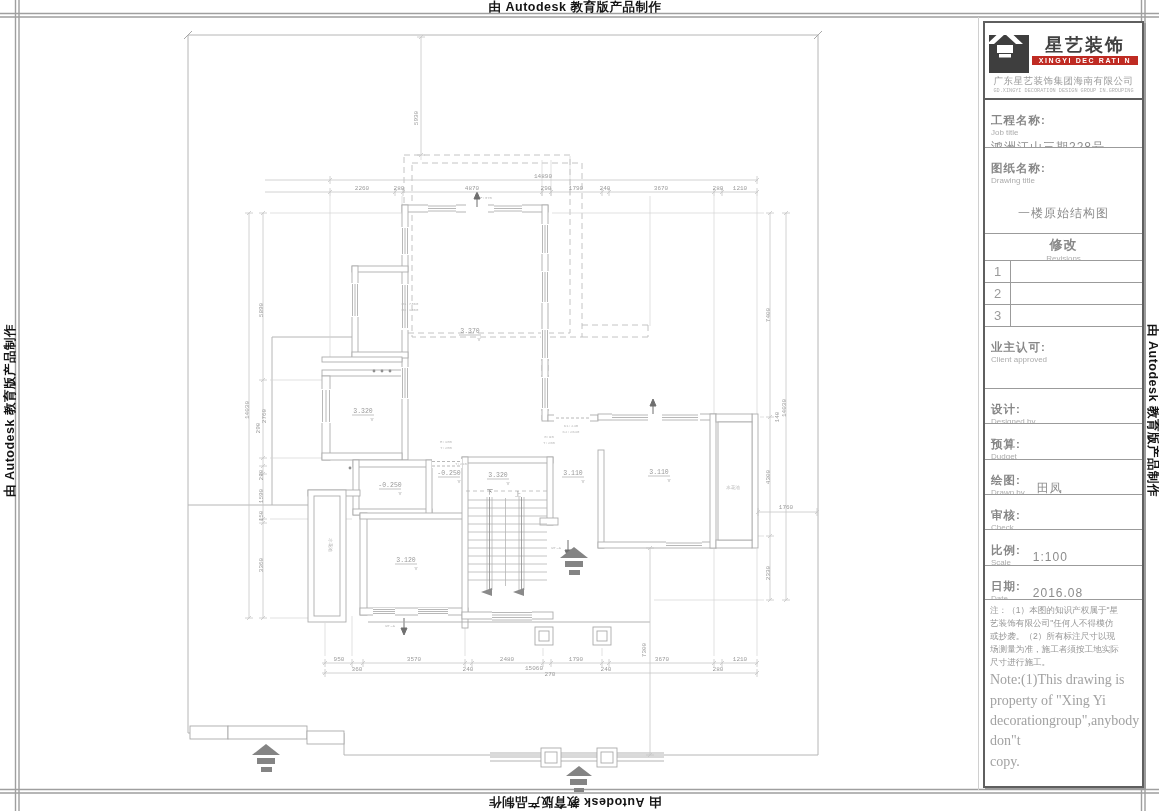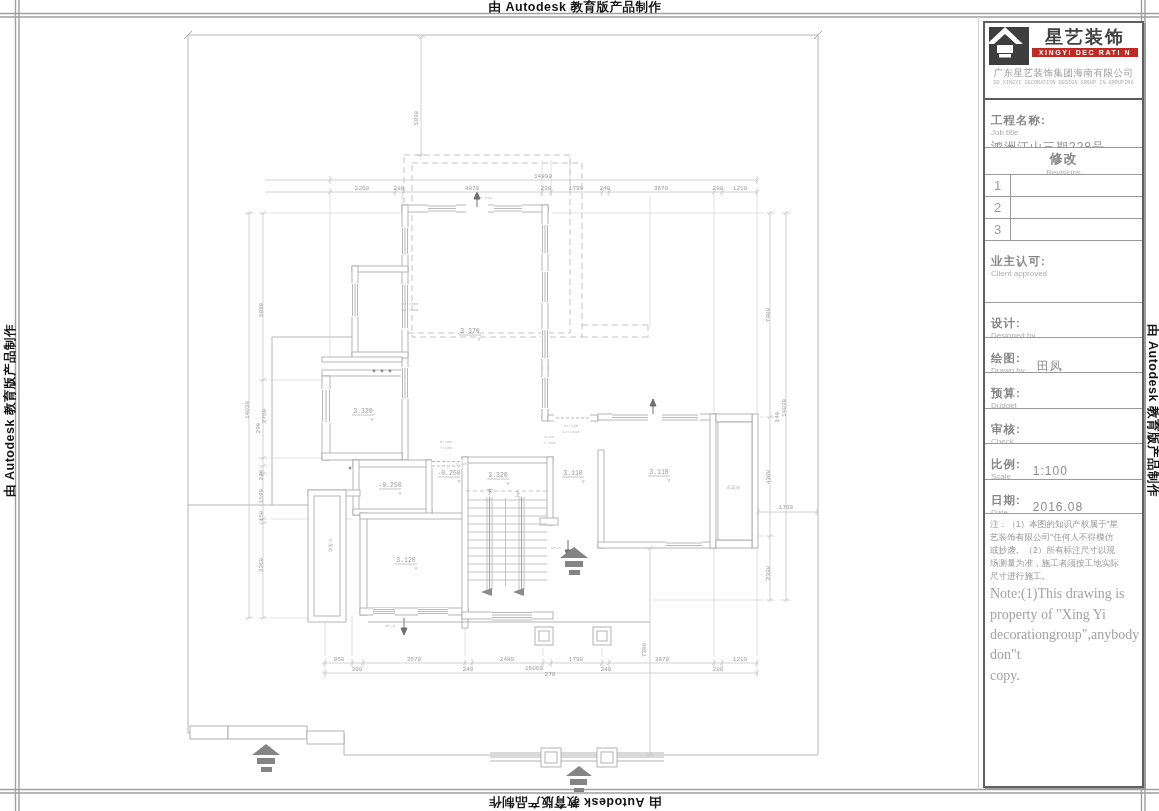--- a/index.html
+++ b/index.html
@@ -20,21 +20,21 @@
   .edge-left{left:-140px;top:402px;transform:rotate(-90deg)}
   .edge-right{left:1002px;top:402px;transform:rotate(90deg)}
   
   .tblock{position:absolute;left:983px;top:21px;width:161px;height:767px;
           box-sizing:border-box;border:2px solid #5f5f5f;background:#fff;
           box-shadow:2px 2px 0 #9c9c9c;z-index:4;color:#8a8a8a}
   .sec{box-sizing:border-box;border-bottom:1px solid #9b9b9b;padding:13px 6px;position:relative;overflow:hidden}
   .lab-cn{font-size:11.5px;font-weight:600;color:#878787;letter-spacing:1px;display:block}
   .lab-en{font-size:8px;color:#acacac;font-family:Liberation Sans, sans-serif;display:block}
   .val{font-size:12px;color:#8c8c8c;letter-spacing:1px}
-  .sec-logo{height:77px;border-bottom:2px solid #5c5c5c;padding:4px 4px 0}
+  .sec-logo{height:77px;border-bottom:2px solid #5c5c5c;padding:12px 4px 0}
   .logo-top{display:flex;align-items:flex-start}
   .logo-icon{width:40px;height:38px;background:#3e3e3e;flex:none}
   .brand{flex:1;text-align:center;margin-left:3px}
   .brand-cn{font-size:18px;font-weight:bold;color:#414141;letter-spacing:2px;line-height:20px}
   .brand-en{background:#bf2b23;color:#fff;font-size:7px;font-weight:bold;
             letter-spacing:1.6px;padding:1px 0;margin-top:1px}
   .company-cn{font-size:9.5px;color:#9b9b9b;text-align:center;margin-top:2px;letter-spacing:.5px}
   .company-en{font-size:5.2px;color:#b0b0b0;text-align:center;font-family:"Liberation Mono",monospace}
   .sec-job{height:48px}
   .sec-job .val{display:block;text-align:left;margin-top:2px}
@@ -350,20 +350,25 @@
     <div class="company-cn">广东星艺装饰集团海南有限公司</div>
     <div class="company-en">GD.XINGYI DECORATION DESIGN GROUP IN.GROUPING</div>
   </div>
 
   <div class="sec sec-job">
     <span class="lab-cn">工程名称:</span>
     <span class="lab-en">Job title</span>
     <span class="val">鸿洲江山三期228号</span>
   </div>
 
+  <div class="sec sec-drawing">
+    <span class="lab-cn">图纸名称:</span>
+    <span class="lab-en">Drawing title</span>
+    <span class="val">一楼原始结构图</span>
+  </div>
 
   <div class="sec sec-revh">
     <span class="lab-cn">修改</span>
     <span class="lab-en">Revisions</span>
   </div>
   <div class="rev-row">
     <div class="rev-num">1</div>
     <div class="rev-blank"></div>
   </div>
   <div class="rev-row">
@@ -376,33 +381,33 @@
   </div>
 
   <div class="sec sec-client">
     <span class="lab-cn">业主认可:</span>
     <span class="lab-en">Client approved</span>
   </div>
 
   <div class="sec sec-designed">
     <span class="lab-cn">设计:</span>
     <span class="lab-en">Designed by</span>
+  </div>
+
+  <div class="sec sec-budget">
+    <span class="lab-cn">预算:</span>
+    <span class="lab-en">Dudget</span>
   </div>
 
   <div class="sec sec-drawn row-inline">
     <div>
       <span class="lab-cn">绘图:</span>
       <span class="lab-en">Drawn by</span>
     </div>
     <span class="val">田凤</span>
-  </div>
-
-  <div class="sec sec-budget">
-    <span class="lab-cn">预算:</span>
-    <span class="lab-en">Dudget</span>
   </div>
 
   <div class="sec sec-check">
     <span class="lab-cn">审核:</span>
     <span class="lab-en">Check</span>
   </div>
 
 
   <div class="sec sec-scale row-inline">
     <div>

